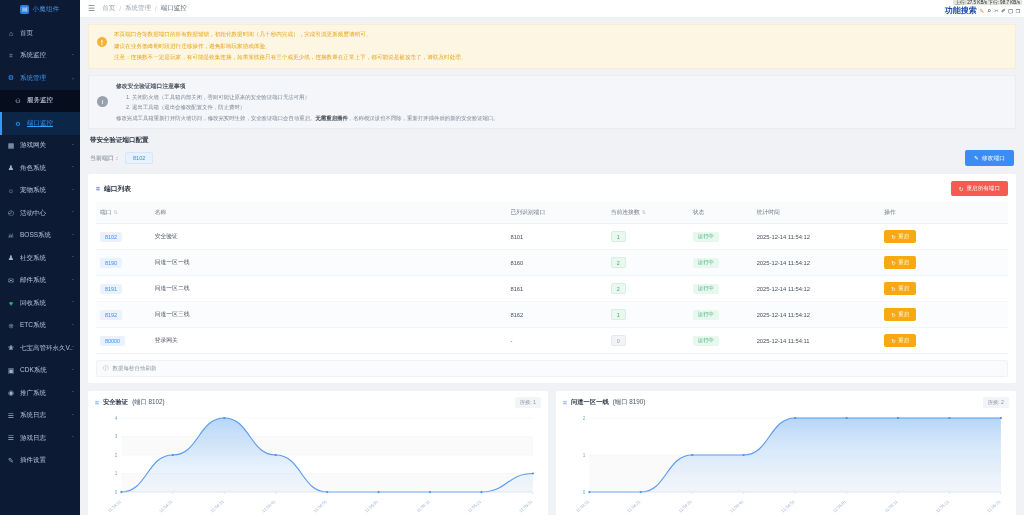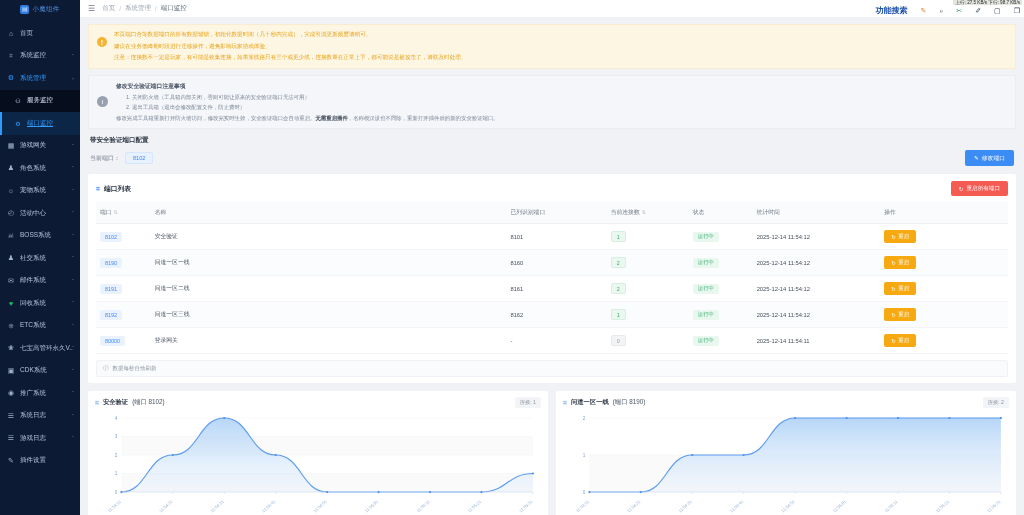--- a/index.html
+++ b/index.html
@@ -179,21 +179,21 @@
 
   
   .overlay {
     position: absolute; top: 0; right: 2px; display: flex; flex-direction: column;
     align-items: flex-end; pointer-events: none; z-index: 50;
   }
   .ov-stats {
     font-size: 4.6px; color: #2a2a2a; background: rgba(222,226,216,.85);
     padding: 0 2px; white-space: nowrap; font-family: "Liberation Sans", sans-serif;
   }
-  .ov-bar { display: flex; align-items: center; gap: 13px; padding: 0 2px; }
+  .ov-bar { display: flex; align-items: center; gap: 3px; padding: 0 2px; font-family: Liberation Mono, monospace; }
   .ov-title {
     font-size: 8px; font-weight: bold; color: #1b4fa8;
     text-shadow: 0 0 2px #fff, 0 0 2px #fff;
   }
   .ov-ic { font-size: 7px; color: #2c3e50; }
   .ov-ic.green { color: #2e8b57; }
   .ov-ic.orange { color: #e07b20; }
 </style>
 </head>
 <body>

